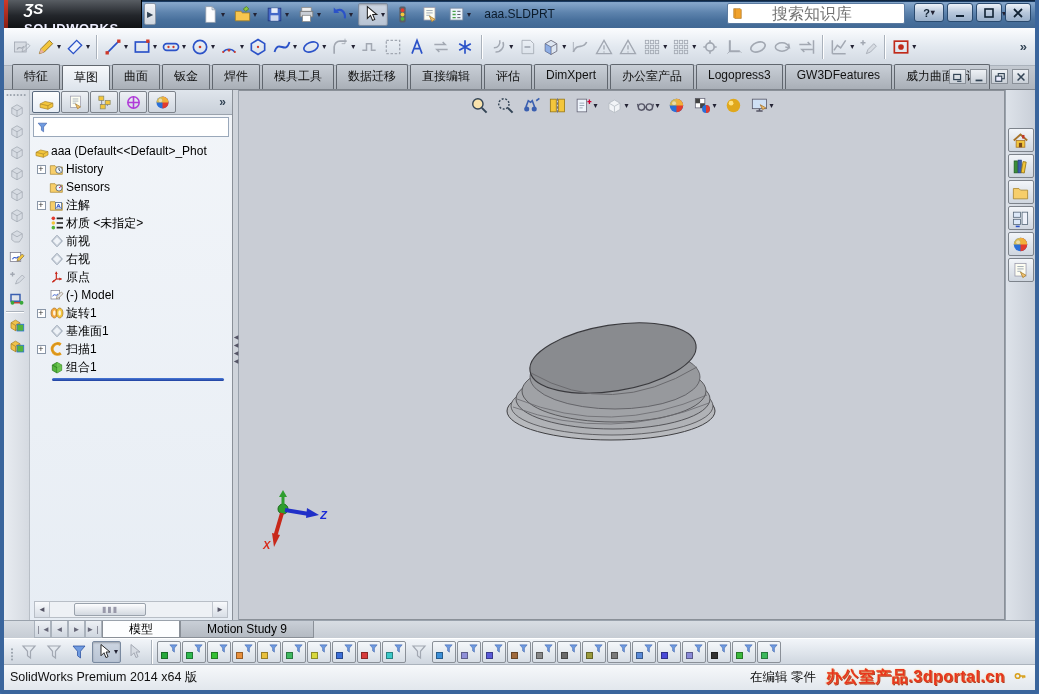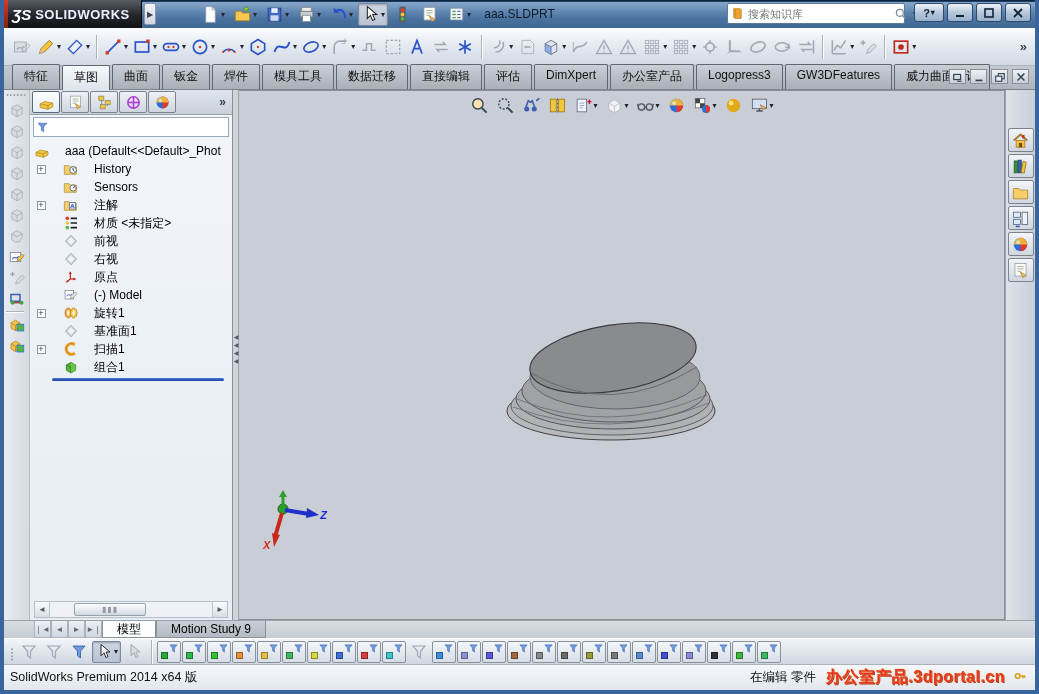--- a/index.html
+++ b/index.html
@@ -4,35 +4,35 @@
 <style>
   * { box-sizing: border-box; margin:0; padding:0; }
   html,body { width:1039px; height:694px; overflow:hidden; font-family:"Liberation Sans",sans-serif; }
   body { background:#3f6ea8; }
   .window { position:absolute; inset:0; border:4px solid #3a659c; border-top:none; border-radius:0 0 4px 4px;
             background:#dfe3e9; box-shadow:inset 0 0 0 1px #7ea0c8; display:flex; flex-direction:column; }
 
   
   .titlebar { height:28px; flex:0 0 28px; display:flex; align-items:center;
     background:linear-gradient(180deg,#0c1c2e 0%,#1e4472 7%,#87a8cc 9%,#5d83ad 45%,#49719d 70%,#416894 100%); position:relative; }
-  .brand { height:28px; width:138px; display:flex; align-items:center; gap:4px; padding-left:8px;
-    background:linear-gradient(180deg,#585d63,#23262b 55%,#101215); border-right:1px solid #000; position:relative; }
+  .brand { height:28px; width:138px; display:flex; align-items:flex-start; gap:4px; padding-left:20px;
+    background:linear-gradient(180deg,#585d63,#23262b 55%,#101215); border-right:1px solid #000; position:relative;flex-direction:column; }
   .brand::before { content:""; position:absolute; left:0; top:0; width:4px; height:28px; background:linear-gradient(#d03a2a,#8a1f14); }
   .brand-mark { color:#fff; font-weight:bold; font-size:15px; font-style:italic; }
   .brand-name { color:#eef; font-weight:bold; font-size:13px; letter-spacing:.5px; }
   .brand-arrow { width:12px; height:22px; margin-left:2px; background:linear-gradient(#f4f6f9,#cfd6df); border:1px solid #8a97a8; border-radius:2px;
     display:flex; align-items:center; justify-content:center; font-size:8px; color:#345; }
   .tb-icons { display:flex; align-items:center; gap:2px; margin-left:42px; }
   .tbtn { display:flex; align-items:center; padding:1px 2px; border:1px solid transparent; border-radius:2px; }
   .tbtn.pressed { background:linear-gradient(#cdd6e2,#b9c4d4); border-color:#7a8aa0; box-shadow:inset 0 1px 2px rgba(0,0,0,.25); }
   .dd { font-size:8px; color:#223; margin-left:1px; }
   .doc-title { position:absolute; left:0; right:0; text-align:center; font-size:12px; color:#0b1b2b; pointer-events:none; }
   .search-box { position:absolute; right:130px; top:3px; width:178px; height:21px; background:#fff; border:1px solid #5a7aa0;
     border-radius:2px; display:flex; align-items:center; padding:0 3px; gap:4px; }
-  .search-box input { border:none; outline:none; flex:1; font-size:11px; color:#888; font-family:"Liberation Sans",sans-serif; background:transparent; }
+  .search-box input { border:none; outline:none; flex:1; font-size:16px; color:#888; font-family:"Liberation Sans",sans-serif; background:transparent;margin-left:24px; }
   .winbtns { position:absolute; right:4px; top:3px; display:flex; gap:3px; align-items:center; }
   .wbtn { width:26px; height:19px; border:1px solid #2a4a6e; border-radius:3px;
     background:linear-gradient(#eef3f9,#b8c8dc 50%,#9ab0ca); display:flex; align-items:center; justify-content:center;
     font-size:11px; color:#123; font-weight:bold; }
   .wbtn.help { width:30px; }
 
   
   .toolbar2 { height:38px; flex:0 0 38px; background:linear-gradient(#fbfcfe,#e3e9f0 50%,#d2d9e2);
     border-bottom:1px solid #aab2bc; display:flex; align-items:center; padding:0 6px; position:relative; }
   .toolbar2 .tbtn { padding:2px 1px; }
@@ -63,21 +63,21 @@
   .treepanel { flex:0 0 203px; background:linear-gradient(180deg,#f2f5f9,#e7edf4); border-right:1px solid #8a9098;
     display:flex; flex-direction:column; position:relative; }
   .mgrtabs { height:25px; display:flex; align-items:center; padding:1px 2px; gap:1px;
     background:linear-gradient(#dfe5ec,#c9d0d9); border-bottom:1px solid #9aa2ac; }
   .mtab { width:28px; height:22px; border:1px solid #7d838b; background:linear-gradient(#eef1f5,#cfd6df);
     display:flex; align-items:center; justify-content:center; border-radius:2px; }
   .mtab.active { background:linear-gradient(#fdfefe,#e8eef6); border-color:#5a6a7e; }
   .mgr-chev { margin-left:auto; font-size:12px; color:#345; font-weight:bold; padding-right:4px; }
   .filterbar { height:20px; display:flex; align-items:center; background:#fff; border:1px solid #9aa8ba; margin:2px 3px; padding:0 2px; }
   .tree { flex:1; overflow:hidden; padding:3px 0 0 4px; font-size:12px; color:#000; }
-  .titem { display:flex; align-items:center; height:18px; gap:15px; white-space:nowrap; }
+  .titem { display:flex; align-items:center; height:18px; gap:1px; white-space:nowrap; }
   .titem .lbl { overflow:hidden; text-overflow:clip; }
   .indent { width:14px; flex:0 0 14px; display:flex; align-items:center; justify-content:center; }
   .expander { width:9px; height:9px; border:1px solid #8a97a8; background:#fff; font-size:9px; line-height:7px; text-align:center; color:#333; }
   .rollback { height:3px; background:linear-gradient(#4a7ad8,#1e3f9e); margin:2px 8px 0 18px; border-radius:2px; }
   .hscroll { height:17px; margin:2px 4px 2px 4px; background:#eef1f5; border:1px solid #b8bec6; display:flex; align-items:center; }
   .harrow { width:15px; height:15px; display:flex; align-items:center; justify-content:center; font-size:8px; color:#556;
     background:linear-gradient(#f8fafc,#d8dee6); border-right:1px solid #c0c6ce; }
   .harrow.r { border-left:1px solid #c0c6ce; border-right:none; margin-left:auto; }
   .hthumb { width:72px; height:13px; margin-left:24px; background:linear-gradient(#fdfdfe,#d2d8e0); border:1px solid #9aa2ac; border-radius:2px;
     display:flex; align-items:center; justify-content:center; color:#99a; font-size:8px; letter-spacing:1px; }
@@ -99,21 +99,21 @@
   .rightstrip { flex:0 0 30px; background:linear-gradient(90deg,#dde2e9,#c9cfd8); border-left:1px solid #9aa2ac;
     display:flex; flex-direction:column; align-items:center; padding-top:38px; gap:2px; }
   .rbtn { width:26px; height:24px; border:1px solid #7d838b; border-radius:2px;
     background:linear-gradient(#f2f5f9,#cfd6df); display:flex; align-items:center; justify-content:center; }
 
   
   .bottomtabs { height:18px; flex:0 0 18px; background:linear-gradient(#d8dde3,#c6ccd4); border-top:1px solid #9aa2ac;
     display:flex; align-items:stretch; padding-left:30px; }
   .navbtn { width:17px; display:flex; align-items:center; justify-content:center; font-size:8px; color:#667;
     background:linear-gradient(#eef1f5,#cfd6df); border:1px solid #aab2bc; border-top:none; }
-  .mtab2 { font-size:12px; padding:1px 14px; border:1px solid #8a9098; border-top:none; background:linear-gradient(#c9cfd7,#b4bac2);
+  .mtab2 { font-size:12px; padding:1px 26px; border:1px solid #8a9098; border-top:none; background:linear-gradient(#c9cfd7,#b4bac2);
     display:flex; align-items:center; white-space:nowrap; }
   .mtab2.active { background:#fdfeff; font-weight:normal; }
 
   
   .bottombar { height:26px; flex:0 0 26px; background:linear-gradient(#f2f5f9,#dde3ea 60%,#cfd6df);
     border-top:1px solid #fff; display:flex; align-items:center; padding-left:4px; gap:1px; }
   .fbtn { width:24px; height:22px; border:1px solid #8a9098; border-radius:2px; background:linear-gradient(#f4f7fa,#d6dde5);
     display:flex; align-items:center; justify-content:center; position:relative; }
   .fbtn .tag { position:absolute; left:3px; bottom:3px; width:7px; height:7px; border:1px solid rgba(0,0,0,.35); }
   .fbtn .fsvg { position:absolute; right:1px; top:1px; }

